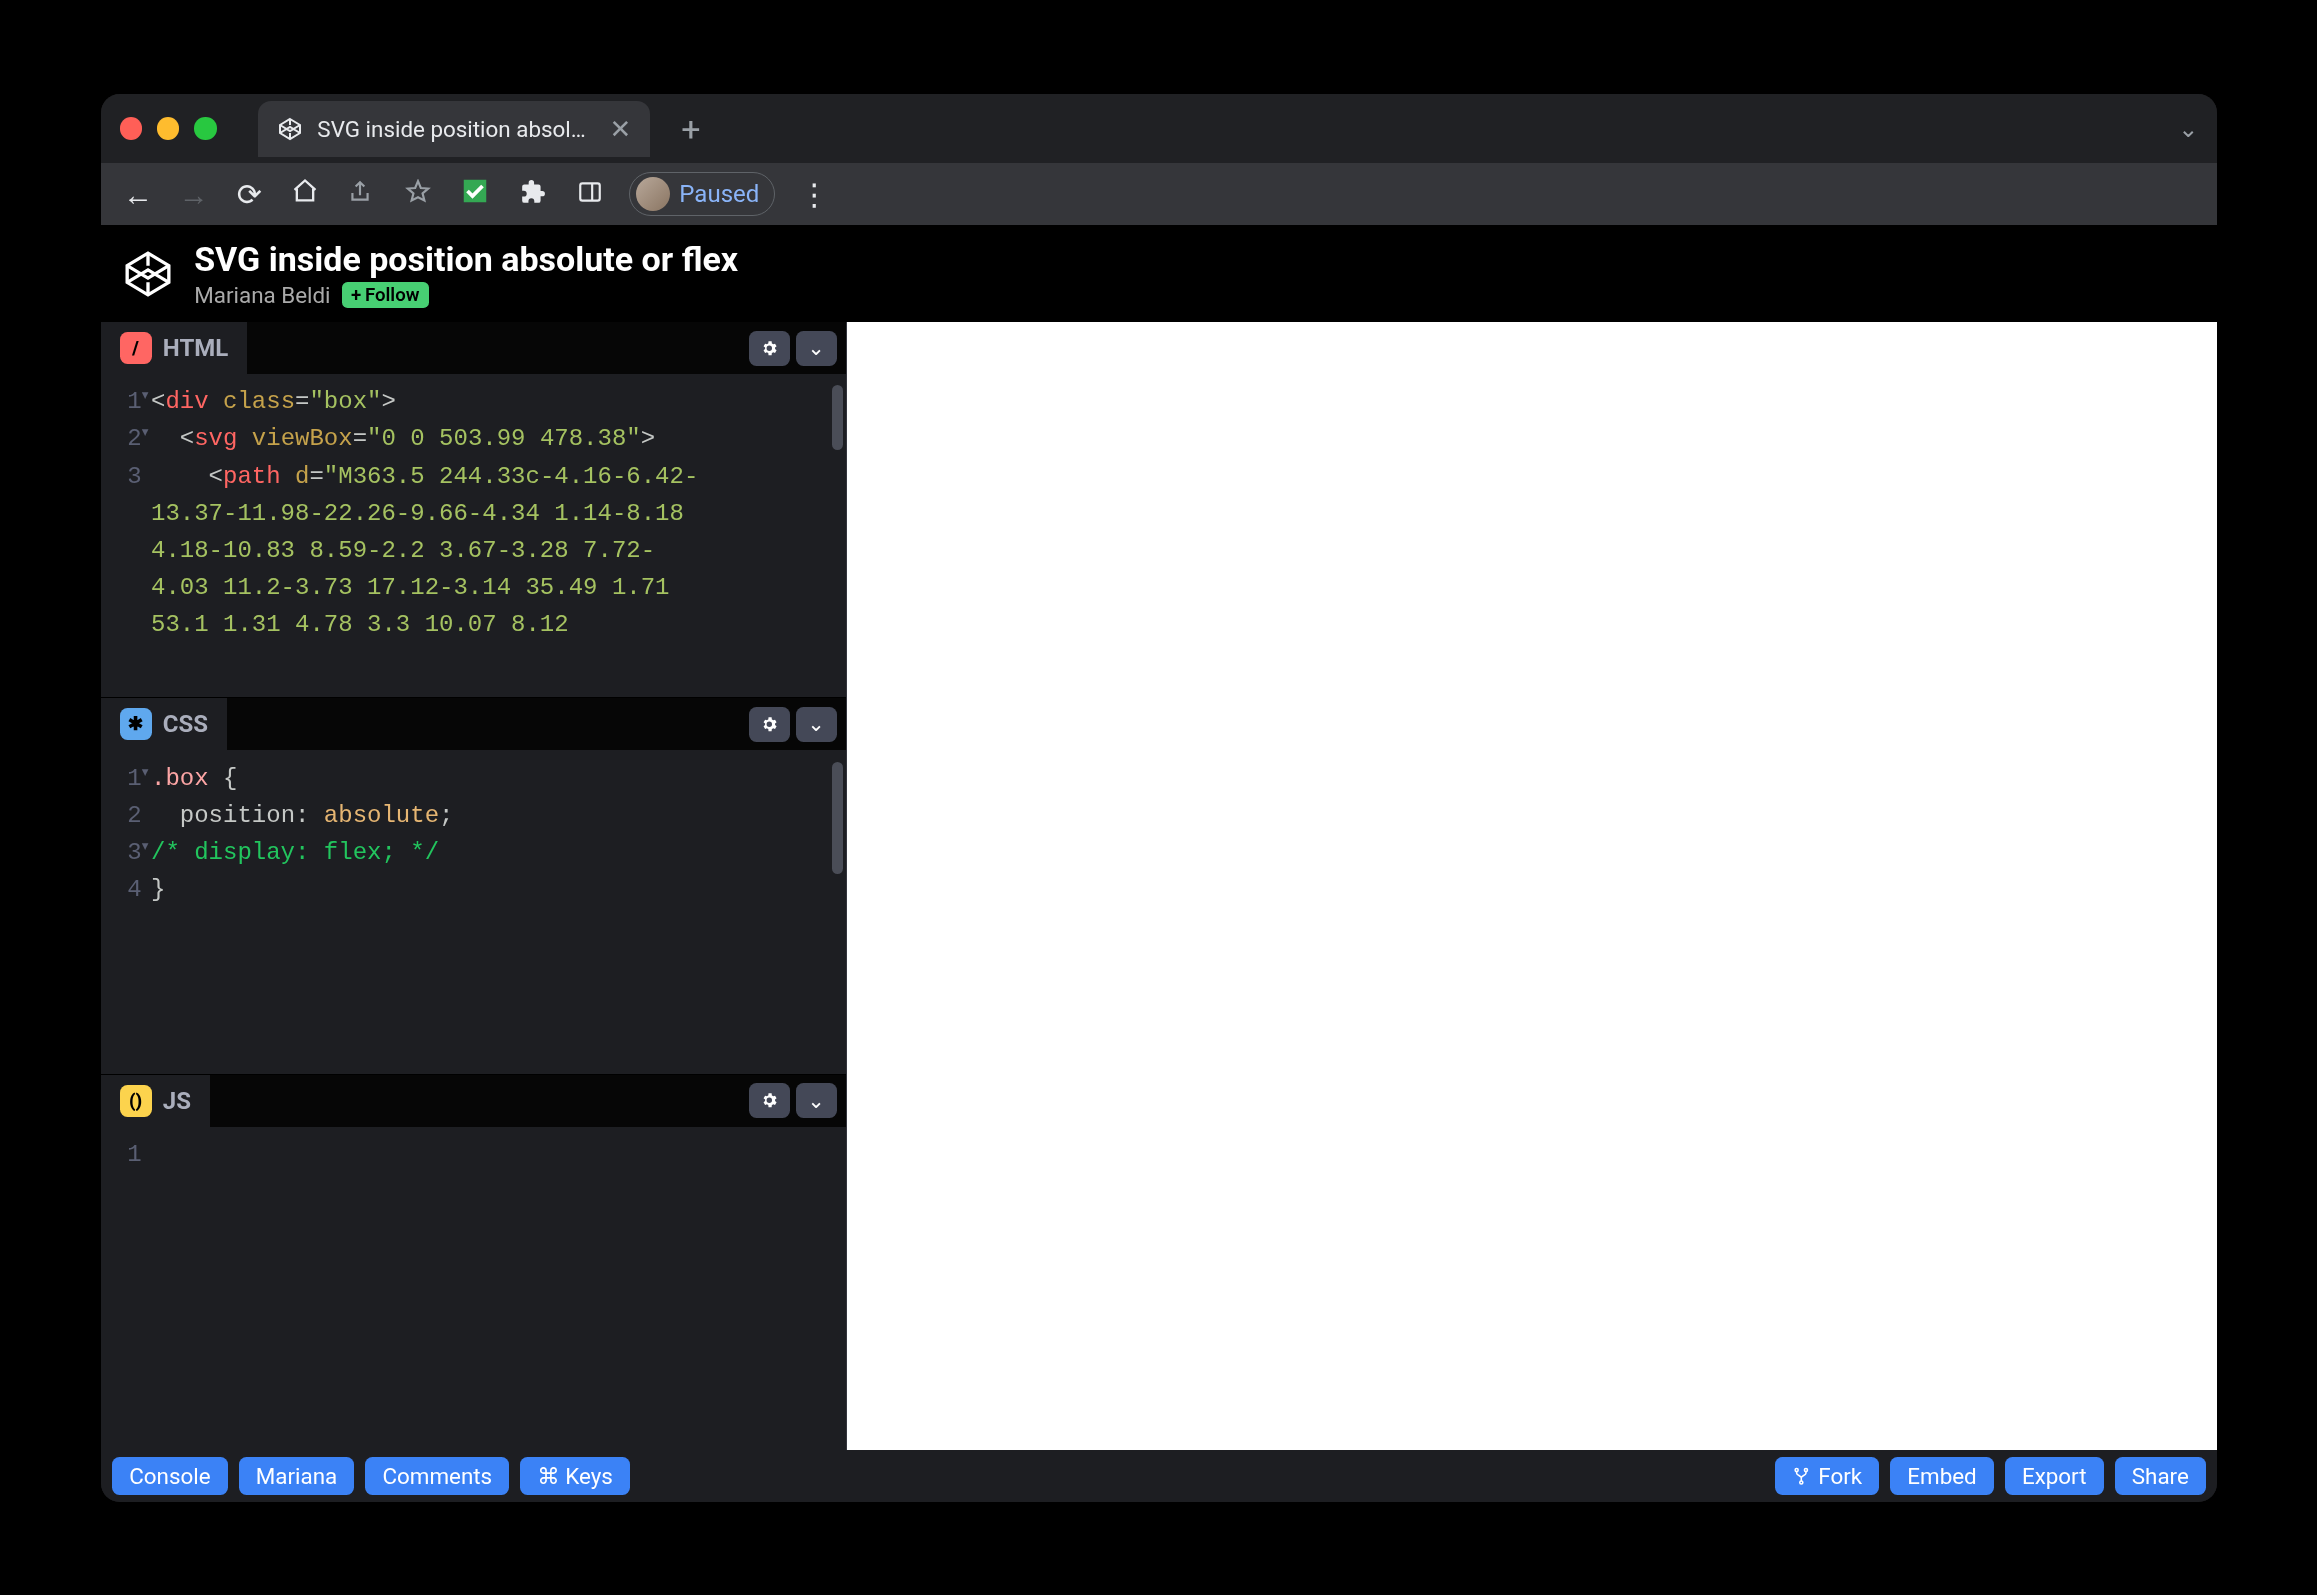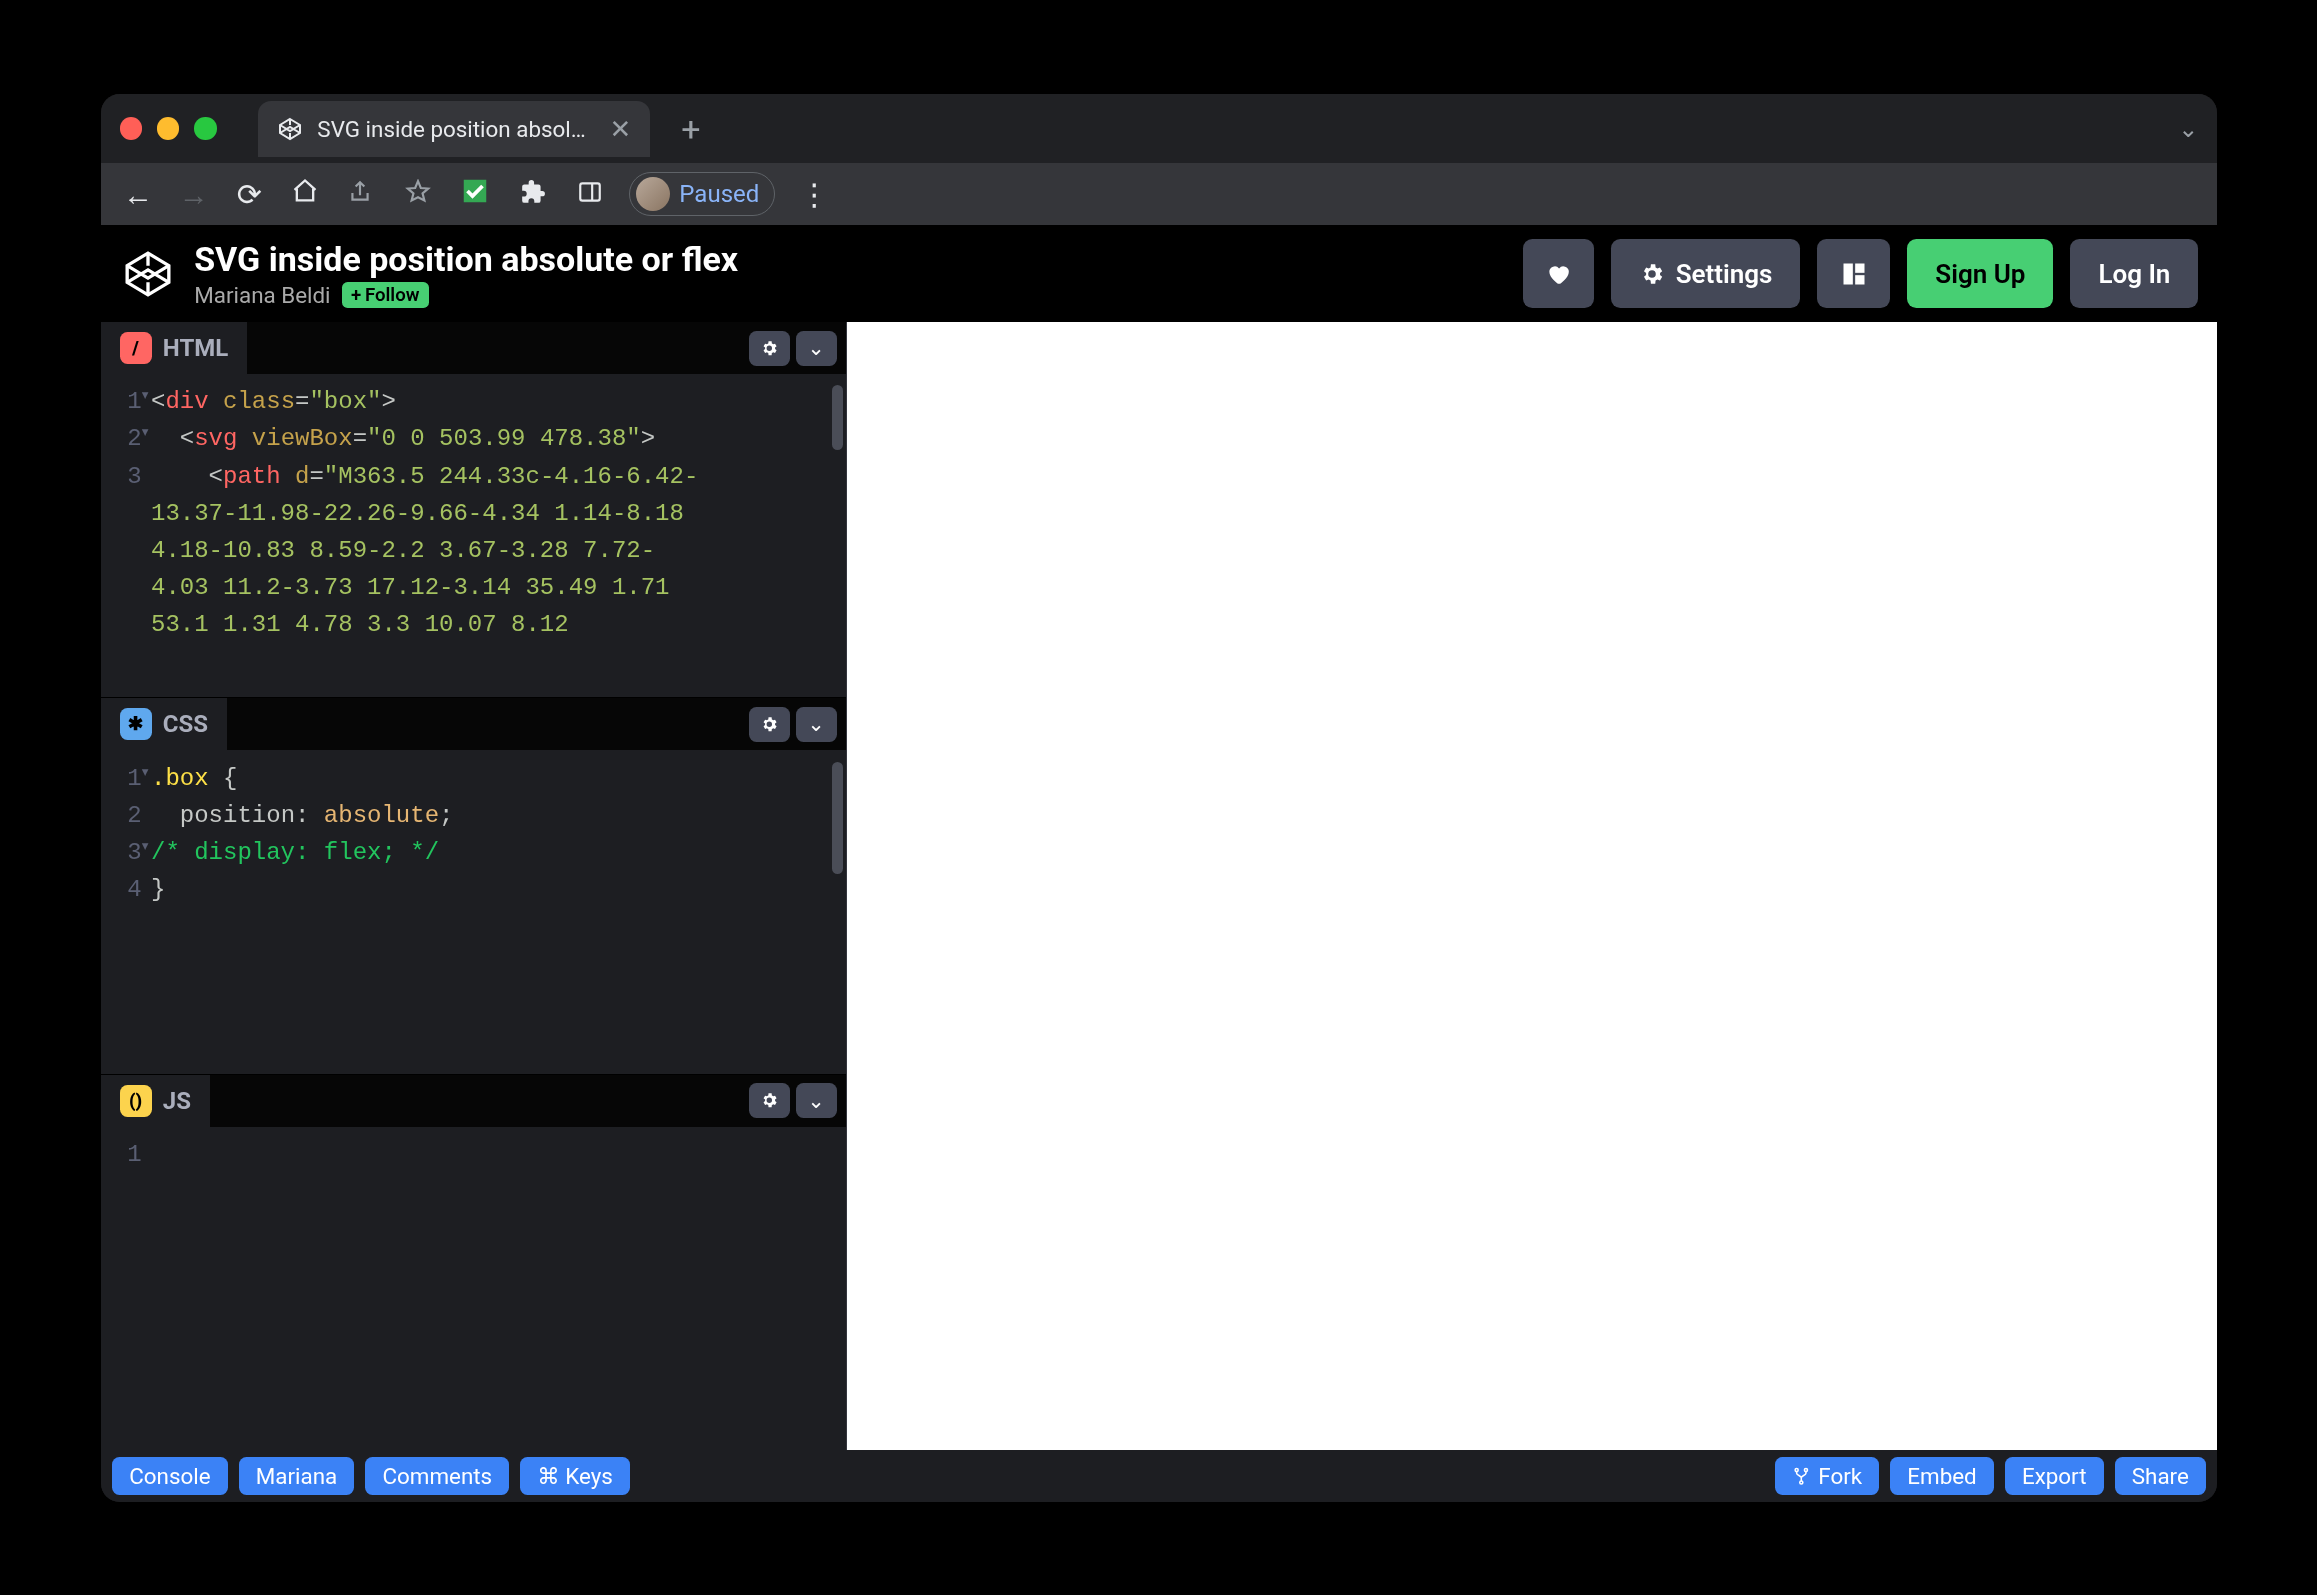--- a/index.html
+++ b/index.html
@@ -153,21 +153,21 @@
 }
 .gutter { width: 50px; color: #5a5f73; text-align: right; padding: 9.3px 9.3px 0 0; user-select: none; }
 .gutter .ln { display: block; position: relative; }
 .gutter .fold::after { content:"▾"; color:#5a5f73; position:absolute; left:39px; font-size:17px; }
 .code { flex: 1; padding: 9.3px 5.6px 0 0; color: #c5c8c6; white-space: pre; overflow: hidden; }
 .scroll-thumb { position: absolute; right: 2.8px; top: 11.2px; width: 11.2px; height: 65px; background: #4a4d57; border-radius: 5.6px; }
 .tok-tag { color: #ff6663; }
 .tok-attr { color: #c5a24b; }
 .tok-str { color: #a5c261; }
 .tok-punct { color: #c5c8c6; }
-.tok-sel { color: #fde047; }
+.tok-sel { color: #fca5a5; }
 .tok-prop { color: #c5c8c6; }
 .tok-val { color: #e6b673; }
 .tok-comment { color: #22c55e; }
 
 .preview-pane { flex: 1; background: #fff; }
 
 .footer-bar {
   height: 52px; background: #1d1e22;
   display: flex; align-items: center; padding: 0 11.2px; gap: 11.2px;
 }
@@ -255,46 +255,20 @@
           <path d="M2 8l10 6 10-6M2 16l10-6 10 6M12 2v6M12 22v-6"></path>
         </svg>
     </div>
     <div class="cp-title-block">
       <div class="cp-title">SVG inside position absolute or flex</div>
       <div class="cp-author-row">
         <span class="cp-author">Mariana Beldi</span>
         <span class="follow-btn">+ <span>Follow</span></span>
       </div>
     </div>
-    <div class="header-actions">
-      <div class="hdr-btn icon-only">
-        <svg viewBox="0 0 24 24" width="26" height="26" fill="#fff">
-            <path d="M12 21s-8-5.3-8-11a5 5 0 0 1 9-3 5 5 0 0 1 9 3c0 5.7-8 11-8 11z"></path>
-          </svg>
-      </div>
-      <div class="hdr-btn">
-        <svg viewBox="0 0 24 24" width="26" height="26" fill="#fff">
-            <path d="M19.4 13a7.5 7.5 0 0 0 0-2l2-1.6-2-3.4-2.4.9a7.5 7.5 0 0 0-1.7-1L15 3h-4l-.3 2.9a7.5 7.5 0 0 0-1.7 1l-2.4-.9-2 3.4L6.6 11a7.5 7.5 0 0 0 0 2l-2 1.6 2 3.4 2.4-.9a7.5 7.5 0 0 0 1.7 1L11 21h4l.3-2.9a7.5 7.5 0 0 0 1.7-1l2.4.9 2-3.4-2-1.6zM12 15.5A3.5 3.5 0 1 1 15.5 12 3.5 3.5 0 0 1 12 15.5z"></path>
-          </svg>
-        <span>Settings</span>
-      </div>
-      <div class="hdr-btn icon-only">
-        <svg viewBox="0 0 24 24" width="28" height="28" fill="#fff">
-            <rect x="3" y="3" width="8" height="18"></rect>
-            <rect x="13" y="3" width="8" height="8"></rect>
-            <rect x="13" y="13" width="8" height="8"></rect>
-          </svg>
-      </div>
-      <div class="hdr-btn signup">
-        <span>Sign Up</span>
-      </div>
-      <div class="hdr-btn">
-        <span>Log In</span>
-      </div>
-    </div>
   </div>
 
   <div class="editor-area">
     <div class="editors-col">
 
       <div class="editor-panel">
         <div class="panel-header">
           <div class="panel-tab">
             <span class="panel-badge badge-html">/</span>
             <span>HTML</span>

